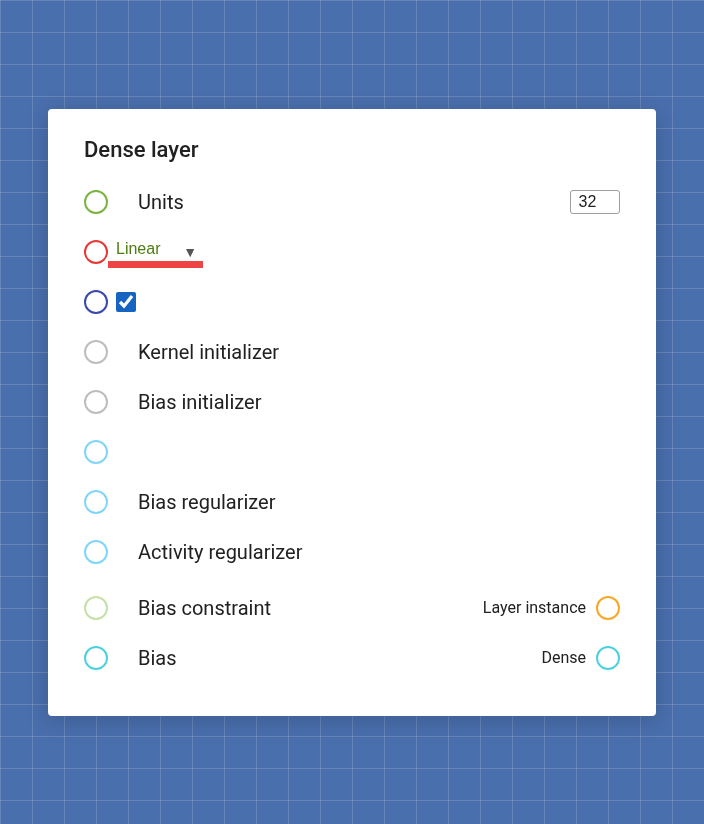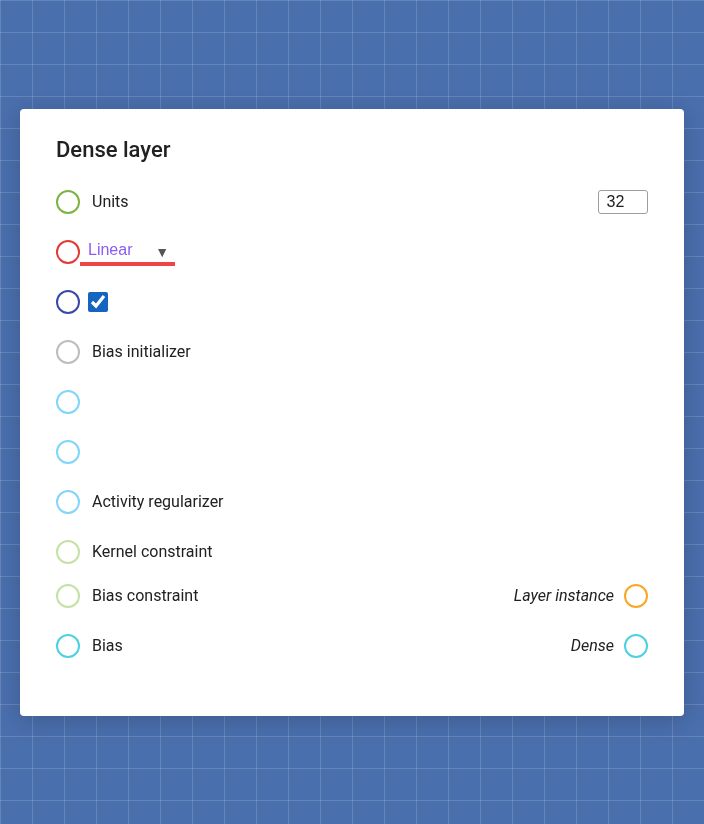--- a/index.html
+++ b/index.html
@@ -15,42 +15,42 @@
       display: flex;
       align-items: center;
       justify-content: center;
       font-family: 'Roboto', Arial, sans-serif;
     }
 
     .card {
       background: #ffffff;
       border-radius: 4px;
       padding: 28px 36px 32px 36px;
-      width: 664px;
+      width: 608px;
       box-shadow: 0 4px 24px rgba(0,0,0,0.18);
     }
 
     .card-title {
       font-size: 22px;
       font-weight: 500;
       color: #212121;
       margin-bottom: 22px;
     }
 
     .row {
       display: flex;
       align-items: center;
       margin-bottom: 14px;
       min-height: 36px;
     }
 
     .row-label {
-      font-size: 16px;
-      color: #212121;
-      margin-left: 12px;
+      font-size: 20px;
+      color: #212121;
+      margin-left: 30px;
       flex: 1;
     }
 
     
     .circle {
       width: 24px;
       height: 24px;
       border-radius: 50%;
       border: 2px solid transparent;
       flex-shrink: 0;
@@ -75,25 +75,25 @@
       width: 50px;
       text-align: center;
       color: #212121;
       background: #fff;
       outline: none;
     }
 
     
     .activation-select {
       border: none;
-      border-bottom: 4px solid #ef4444;
+      border-bottom: 7px solid #ef4444;
       border-radius: 0;
       padding: 4px 28px 4px 8px;
       font-size: 16px;
-      color: #8b5cf6;
+      color: #4d7c0f;
       background: transparent;
       appearance: none;
       -webkit-appearance: none;
       cursor: pointer;
       outline: none;
       min-width: 90px;
     }
     .select-wrapper {
       position: relative;
       display: inline-flex;
@@ -112,36 +112,35 @@
       width: 20px;
       height: 20px;
       accent-color: #1565c0;
       cursor: pointer;
       margin-left: 8px;
     }
 
     
     .row-with-right {
       display: flex;
-      align-items: flex-start;
+      align-items: flex-end;
       justify-content: space-between;
       margin-bottom: 14px;
       min-height: 36px;
     }
 
     .row-left {
       display: flex;
       align-items: center;
     }
 
     .row-right {
       display: flex;
       align-items: center;
       gap: 10px;
-      font-style: italic;
     }
 
     .right-label {
       font-size: 16px;
       color: #212121;
     }
   </style>
 </head>
 <body>
 
@@ -166,43 +165,44 @@
       </select>
       <span class="select-arrow">▼</span>
     </div>
   </div>
 
   <div class="row">
     <div class="circle circle-blue-dark"></div>
     <input type="checkbox" class="use-bias-checkbox" checked="" style="">
   </div>
 
+  <div class="row">
+    <div class="circle circle-gray"></div>
+    <span class="row-label">Kernel initializer</span>
+  </div>
 
   <div class="row">
     <div class="circle circle-gray"></div>
     <span class="row-label">Bias initializer</span>
   </div>
 
   <div class="row">
     <div class="circle circle-light-blue"></div>
   </div>
 
   <div class="row">
     <div class="circle circle-light-blue"></div>
+    <span class="row-label">Bias regularizer</span>
   </div>
 
   <div class="row">
     <div class="circle circle-light-blue"></div>
     <span class="row-label">Activity regularizer</span>
   </div>
 
-  <div class="row">
-    <div class="circle circle-light-green"></div>
-    <span class="row-label">Kernel constraint</span>
-  </div>
 
   <div class="row-with-right">
     <div class="row-left">
       <div class="circle circle-light-green"></div>
       <span class="row-label">Bias constraint</span>
     </div>
     <div class="row-right">
       <span class="right-label">Layer instance</span>
       <div class="circle circle-yellow"></div>
     </div>

